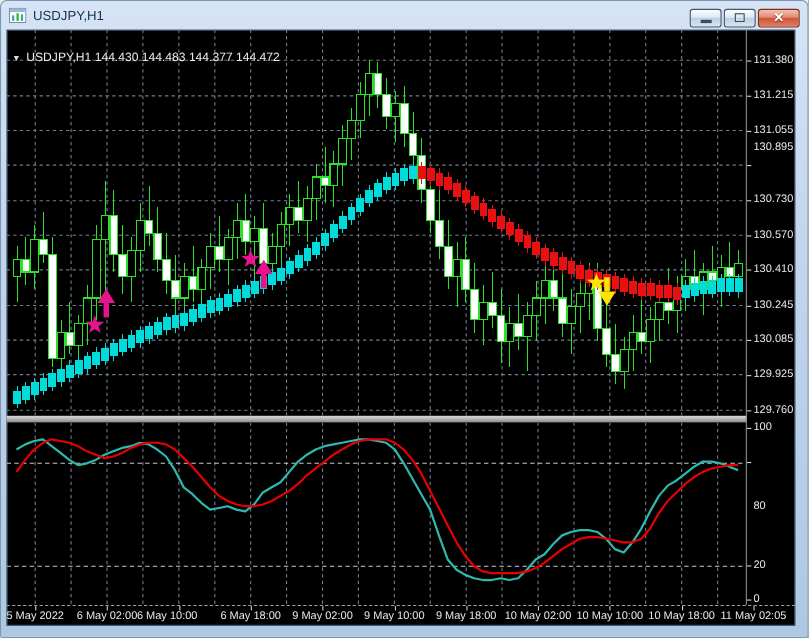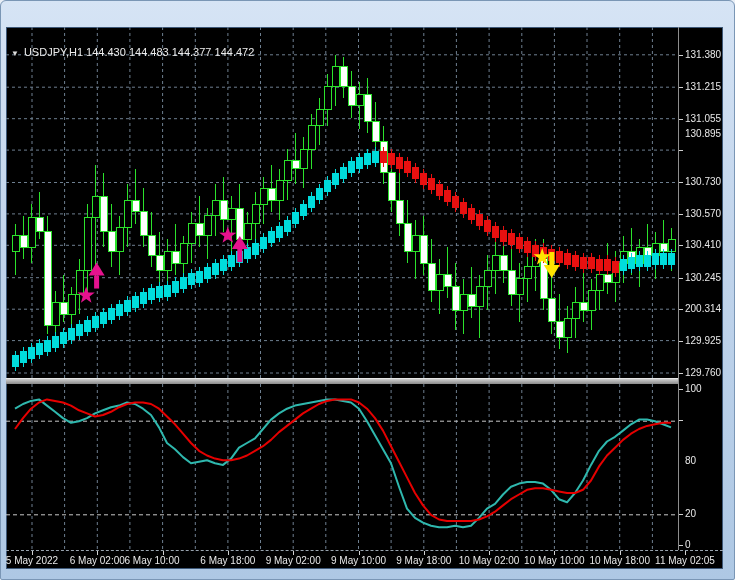--- a/index.html
+++ b/index.html
@@ -34,20 +34,41 @@
   .time-label{position:absolute;top:4px;width:84px;text-align:center;font-size:10px;color:#e8e8e8;white-space:nowrap;}
   .time-tick{position:absolute;top:0;width:1px;height:4px;background:#d0d0d0;}
   .chart-label{position:absolute;left:5px;top:3px;font-size:11px;color:#ececec;white-space:nowrap;margin-top:16px;}
   .dd-icon{font-size:8px;color:#dcdcdc;margin-right:5px;cursor:pointer;}
   .stoch-label{position:absolute;left:5px;top:359px;font-size:11px;color:#ececec;white-space:nowrap;}
 </style>
 </head>
 <body>
 
 <div class="window">
+  <div class="titlebar">
+    <svg width="16" height="14" viewBox="0 0 16 14">
+      <rect x="0.5" y="0.5" width="15" height="13" fill="#ffffff" stroke="#6d8cab"></rect>
+      <rect x="1" y="1" width="14" height="3" fill="#9db9d9"></rect>
+      <rect x="3" y="7" width="2" height="5" fill="#3aa7a0"></rect>
+      <rect x="7" y="5" width="2" height="7" fill="#2bb22b"></rect>
+      <rect x="11" y="6" width="2" height="6" fill="#3aa7a0"></rect>
+    </svg>
+    <span class="title-text">USDJPY,H1</span>
+    <div class="win-buttons">
+      <button class="win-btn">
+          <span class="glyph-min"></span>
+        </button>
+      <button class="win-btn">
+          <span class="glyph-restore"></span>
+        </button>
+      <button class="win-btn close">
+          <span class="glyph-close">✕</span>
+        </button>
+    </div>
+  </div>
 
   <div class="client">
     <div class="pane-main">
       <svg id="main-svg" width="672" height="351">
           <line x1="26.0" y1="0" x2="26.0" y2="351" stroke="#6E7F90" stroke-dasharray="3 3"></line>
           <line x1="58.6" y1="0" x2="58.6" y2="351" stroke="#6E7F90" stroke-dasharray="3 3"></line>
           <line x1="91.3" y1="0" x2="91.3" y2="351" stroke="#6E7F90" stroke-dasharray="3 3"></line>
           <line x1="123.9" y1="0" x2="123.9" y2="351" stroke="#6E7F90" stroke-dasharray="3 3"></line>
           <line x1="156.6" y1="0" x2="156.6" y2="351" stroke="#6E7F90" stroke-dasharray="3 3"></line>
           <line x1="189.3" y1="0" x2="189.3" y2="351" stroke="#6E7F90" stroke-dasharray="3 3"></line>
@@ -461,21 +482,21 @@
         <span class="axis-label" style="top: 101px;">130.895</span>
         <span class="axis-tick" style="top: 123.086px;"></span>
         <span class="axis-label" style="top: 149.492px;">130.730</span>
         <span class="axis-tick" style="top: 155.492px;"></span>
         <span class="axis-label" style="top: 180.916px;">130.570</span>
         <span class="axis-tick" style="top: 186.916px;"></span>
         <span class="axis-label" style="top: 212.34px;">130.410</span>
         <span class="axis-tick" style="top: 218.34px;"></span>
         <span class="axis-label" style="top: 244.746px;">130.245</span>
         <span class="axis-tick" style="top: 250.746px;"></span>
-        <span class="axis-label" style="top: 276.17px;">200.314</span>
+        <span class="axis-label" style="top: 276.17px;">130.085</span>
         <span class="axis-tick" style="top: 282.17px;"></span>
         <span class="axis-label" style="top: 307.594px;">129.925</span>
         <span class="axis-tick" style="top: 313.594px;"></span>
         <span class="axis-label" style="top: 340px;">129.760</span>
         <span class="axis-tick" style="top: 346px;"></span>
         <span class="axis-label" style="top: 356px;">100</span>
         <span class="axis-tick" style="top: 362px;"></span>
         <span class="axis-label" style="top: 387.2px; margin-top: 41px;">80</span>
         <span class="axis-tick" style="top: 393.2px;"></span>
         <span class="axis-label" style="top: 480.8px;">20</span>

